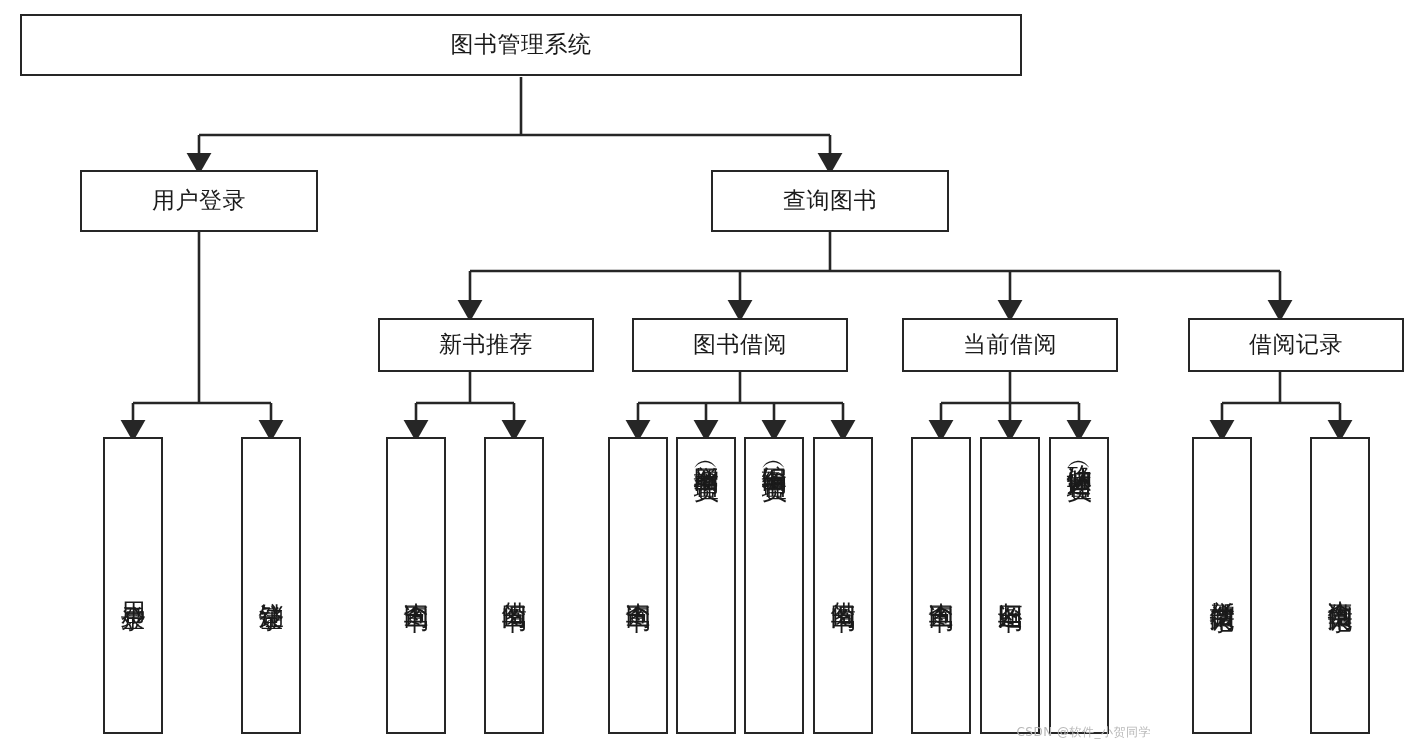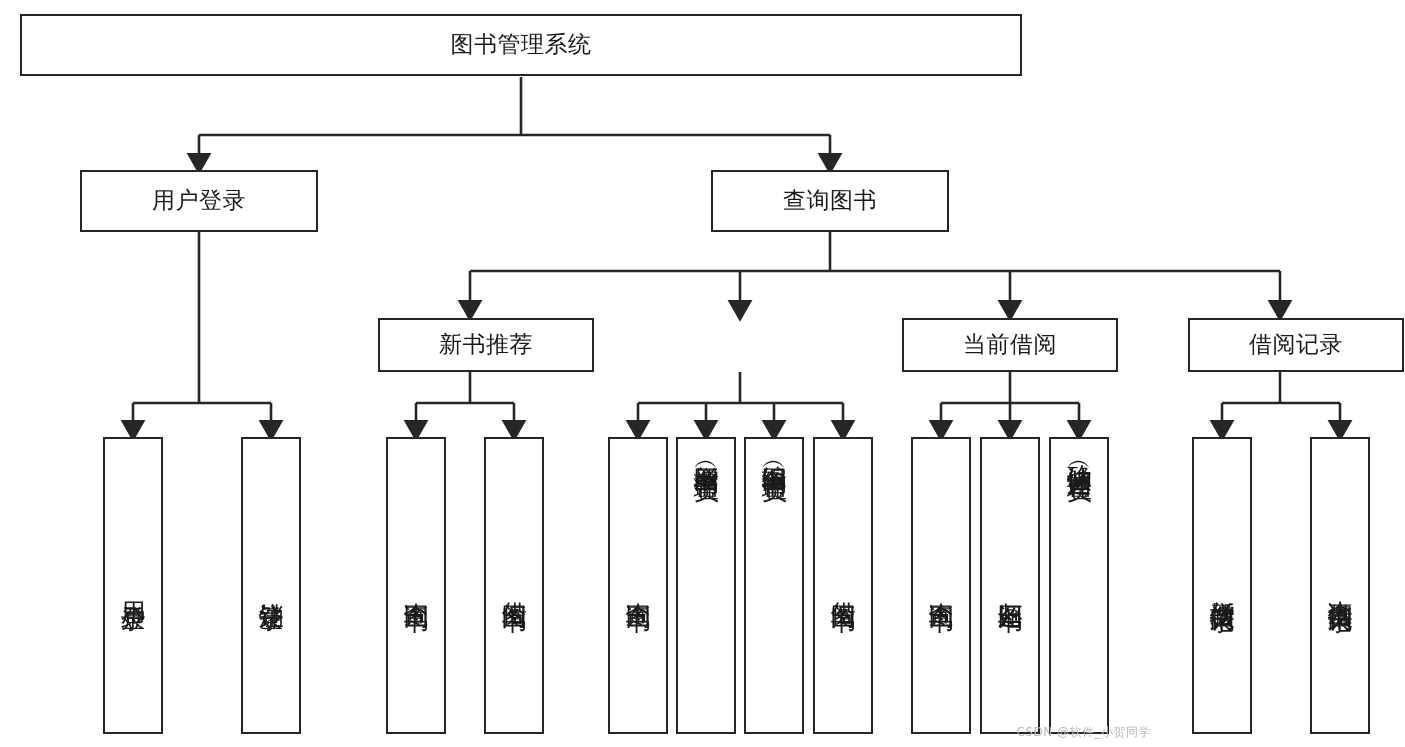--- a/index.html
+++ b/index.html
@@ -126,20 +126,23 @@
   <div class="node horiz" style="left:80px; top:170px; width:238px; height:62px;">
     <span>用户登录</span>
   </div>
   <div class="node horiz" style="left:711px; top:170px; width:238px; height:62px;">
     <span>查询图书</span>
   </div>
 
   <div class="node horiz" style="left:362px; top:318px; width:216px; height:54px;margin-left:16px;">
     <span>新书推荐</span>
   </div>
+  <div class="node horiz" style="left:632px; top:318px; width:216px; height:54px;">
+    <span>图书借阅</span>
+  </div>
   <div class="node horiz" style="left:902px; top:318px; width:216px; height:54px;">
     <span>当前借阅</span>
   </div>
   <div class="node horiz" style="left:1188px; top:318px; width:216px; height:54px;">
     <span>借阅记录</span>
   </div>
 
   <div class="node vert center-text" style="left:103px; top:437px; width:60px; height:297px;">
     <span class="vlabel">用户登录</span>
   </div>

